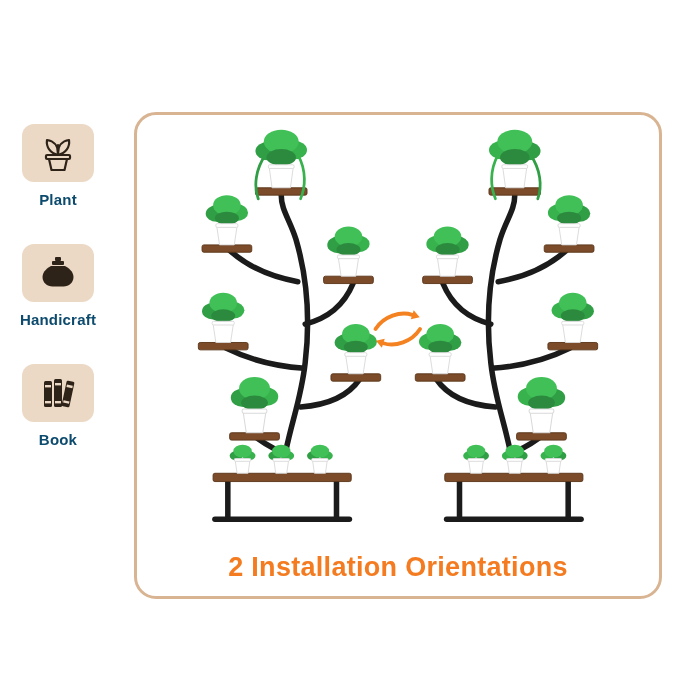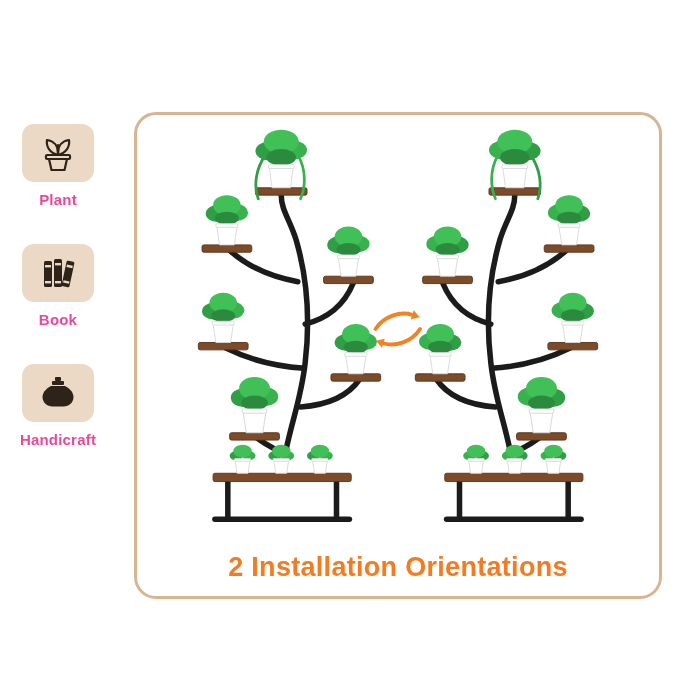--- a/index.html
+++ b/index.html
@@ -10,21 +10,21 @@
   
   .sidebar{
     position:absolute;left:8px;top:124px;width:100px;
     display:flex;flex-direction:column;align-items:center;gap:36px;
   }
   .feature{display:flex;flex-direction:column;align-items:center;gap:9px;}
   .icon-card{
     width:72px;height:58px;background:#ecd9c5;border-radius:12px;
     display:flex;align-items:center;justify-content:center;
   }
-  .feature-label{font-weight:bold;font-size:15px;color:#ec4899;letter-spacing:.2px;text-align:right;}
+  .feature-label{font-weight:bold;font-size:15px;color:#0c4a6e;letter-spacing:.2px;text-align:right;}
   .icon-stroke{stroke:#2e2318;stroke-width:2.2;fill:none;stroke-linecap:round;stroke-linejoin:round;}
   .icon-fill{fill:#2e2318;}
   
   .panel{
     position:absolute;left:134px;top:112px;width:528px;height:487px;
     border:3px solid #d8b493;border-radius:22px;box-sizing:border-box;
   }
   .stands-row{
     position:absolute;left:0;right:0;top:12px;
     display:flex;justify-content:center;gap:16px;
@@ -117,45 +117,45 @@
         <path class="icon-stroke" d="M13 28 L15.5 39 H28.5 L31 28"></path>
       </svg>
     </div>
     <div class="feature-label">Plant</div>
   </div>
 
 
   <div class="feature">
     <div class="icon-card">
       <svg width="44" height="44" viewBox="0 0 44 44">
+        <rect class="icon-fill" x="19" y="6" width="6" height="4" rx="1"></rect>
+        <rect class="icon-fill" x="16" y="10" width="12" height="4" rx="1"></rect>
+        <path class="icon-fill" d="M15 15 h14 c6 3 8.5 7.5 8.5 11 c0 5.5 -4.5 9.5 -10 9.5 h-11 c-5.5 0 -10 -4 -10 -9.5 c0 -3.5 2.5 -8 8.5 -11 z"></path>
+      </svg>
+    </div>
+    <div class="feature-label">Handicraft</div>
+  </div>
+
+  <div class="feature">
+    <div class="icon-card">
+      <svg width="44" height="44" viewBox="0 0 44 44">
         <rect class="icon-fill" x="8" y="10" width="8" height="26" rx="1.5"></rect>
         <rect x="9" y="14" width="6" height="2.4" fill="#ecd9c5"></rect>
         <rect x="9" y="30" width="6" height="2.4" fill="#ecd9c5"></rect>
         <rect class="icon-fill" x="18" y="8" width="8" height="28" rx="1.5"></rect>
         <rect x="19" y="12" width="6" height="2.4" fill="#ecd9c5"></rect>
         <rect x="19" y="30" width="6" height="2.4" fill="#ecd9c5"></rect>
         <g transform="rotate(12 32 23)">
           <rect class="icon-fill" x="28" y="10" width="8" height="26" rx="1.5"></rect>
           <rect x="29" y="14" width="6" height="2.4" fill="#ecd9c5"></rect>
           <rect x="29" y="30" width="6" height="2.4" fill="#ecd9c5"></rect>
         </g>
       </svg>
     </div>
     <div class="feature-label">Book</div>
-  </div>
-
-  <div class="feature">
-    <div class="icon-card">
-      <svg width="44" height="44" viewBox="0 0 44 44">
-        <rect class="icon-fill" x="19" y="6" width="6" height="4" rx="1"></rect>
-        <rect class="icon-fill" x="16" y="10" width="12" height="4" rx="1"></rect>
-        <path class="icon-fill" d="M15 15 h14 c6 3 8.5 7.5 8.5 11 c0 5.5 -4.5 9.5 -10 9.5 h-11 c-5.5 0 -10 -4 -10 -9.5 c0 -3.5 2.5 -8 8.5 -11 z"></path>
-      </svg>
-    </div>
-    <div class="feature-label">Handicraft</div>
   </div>
 
 </aside>
 
 <section class="panel">
 
   <div class="stands-row">
     <svg class="stand-svg" viewBox="0 0 230 430">
       <use href="#stand"></use>
     </svg>

